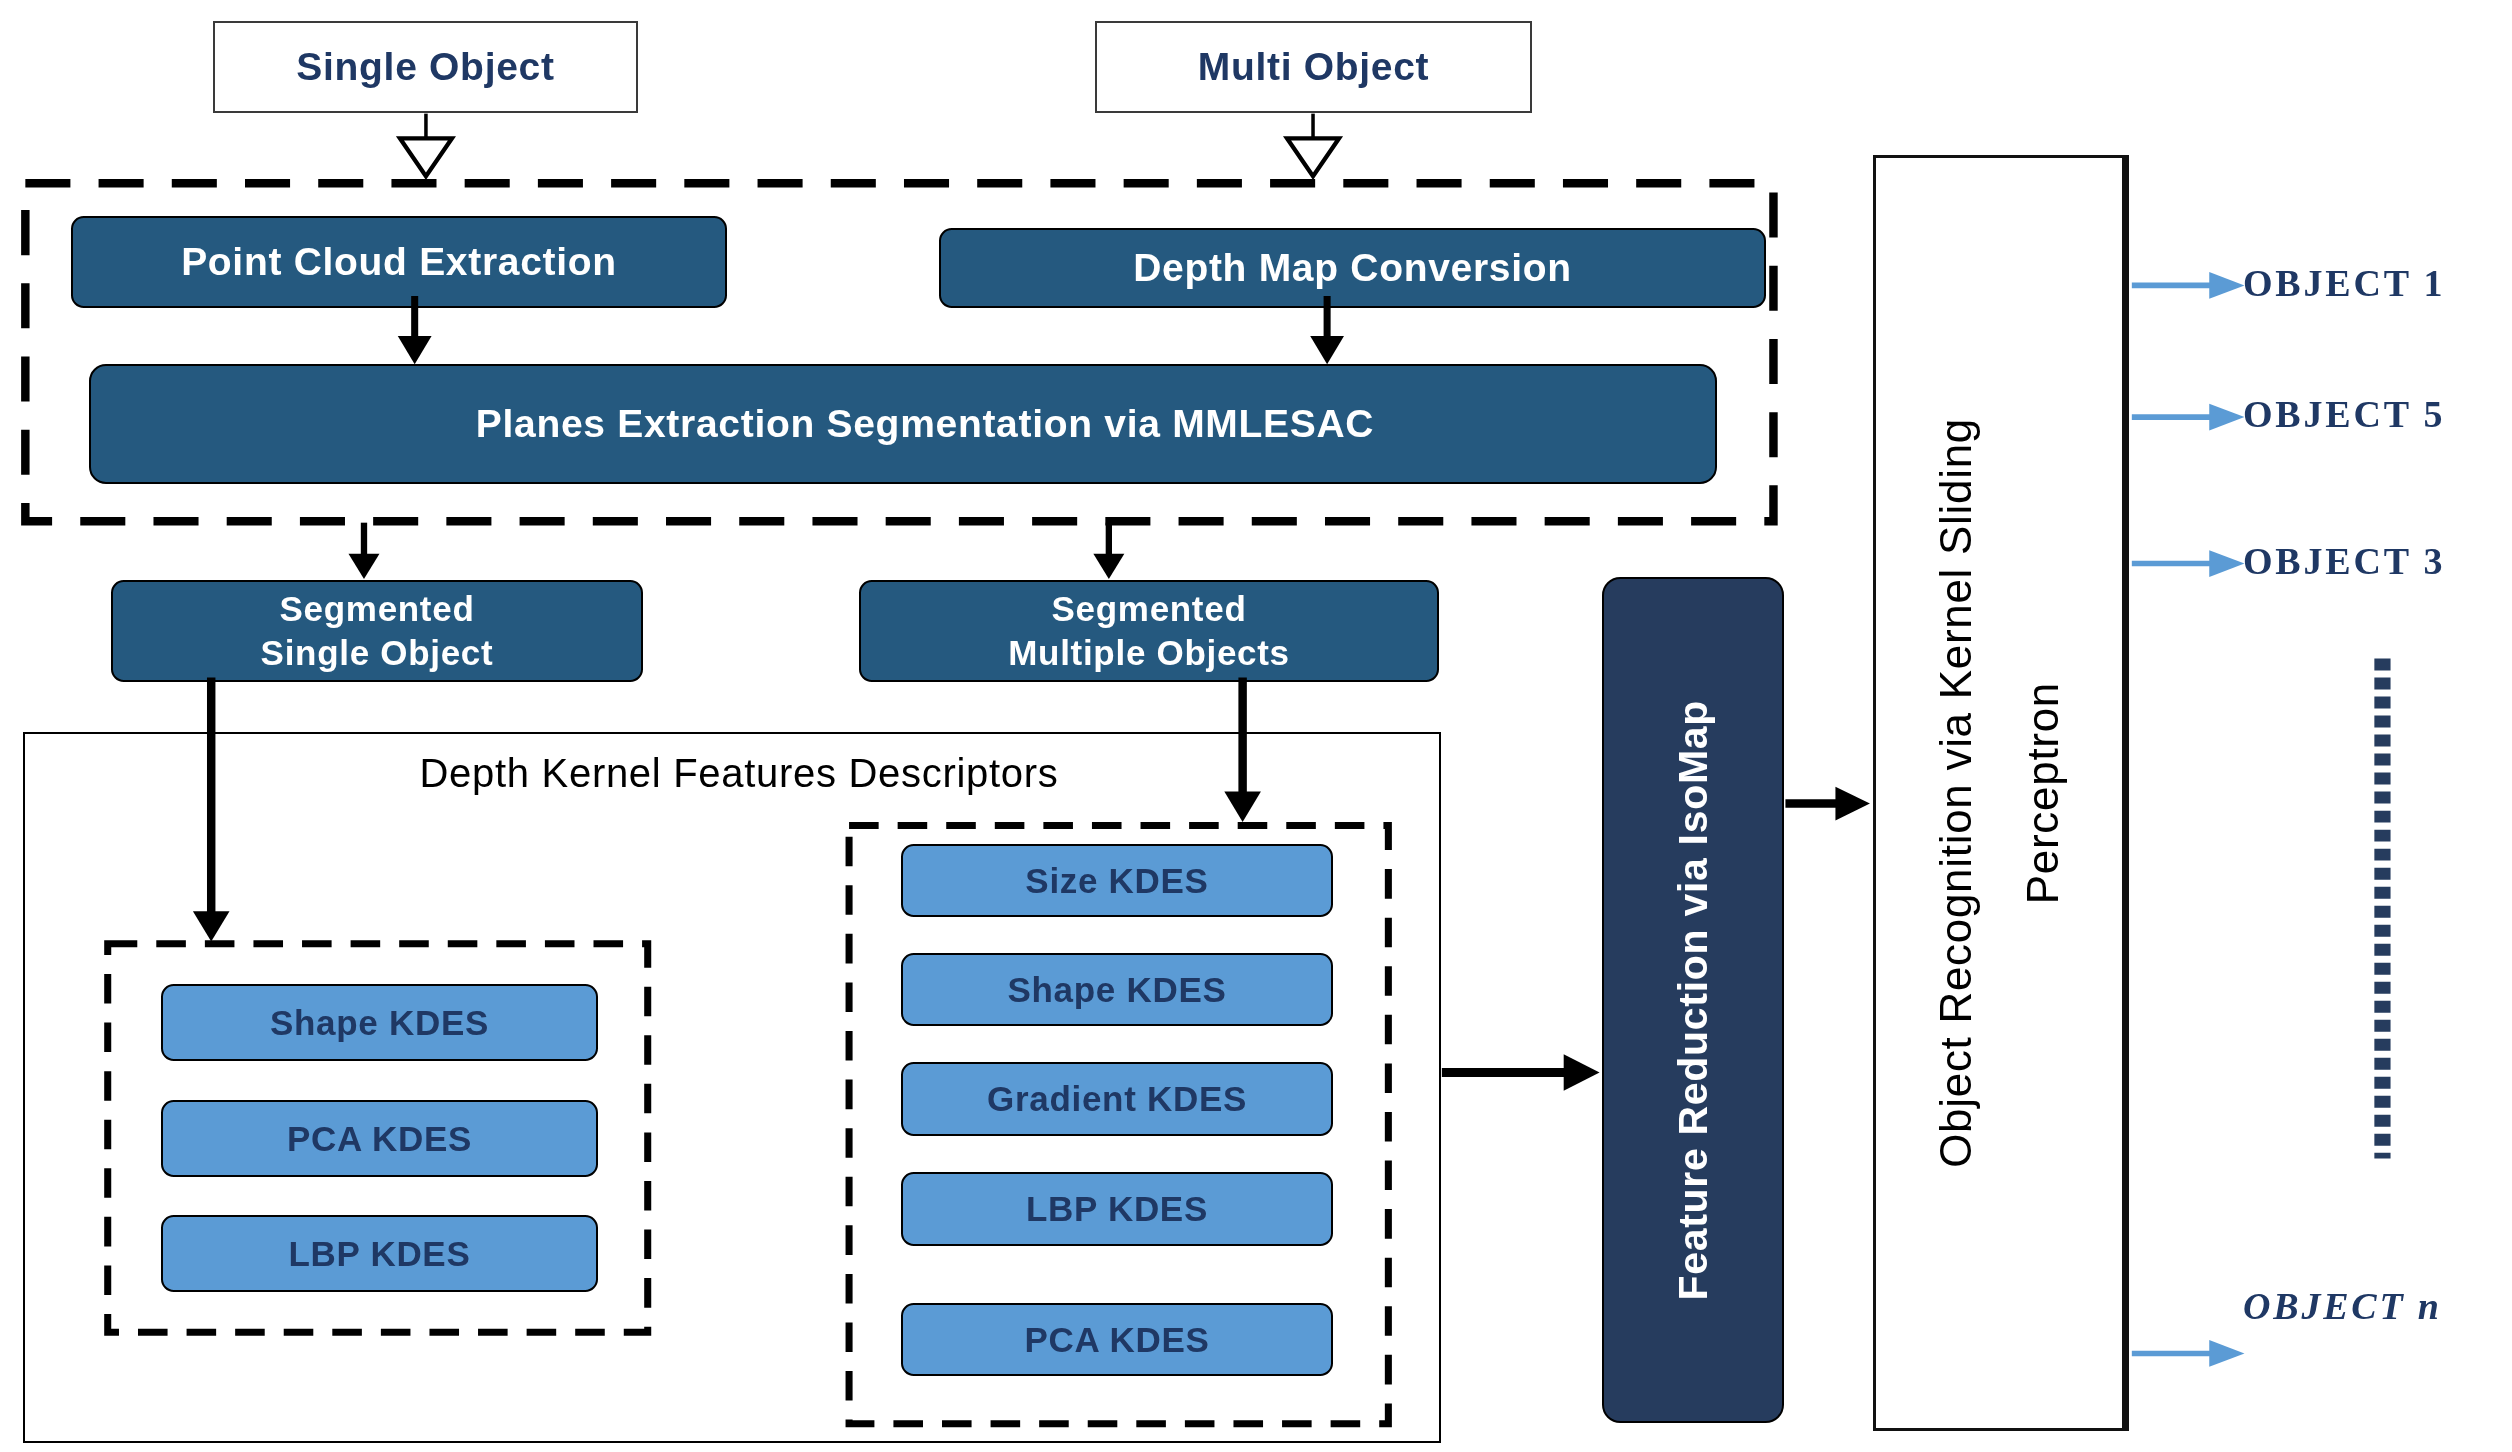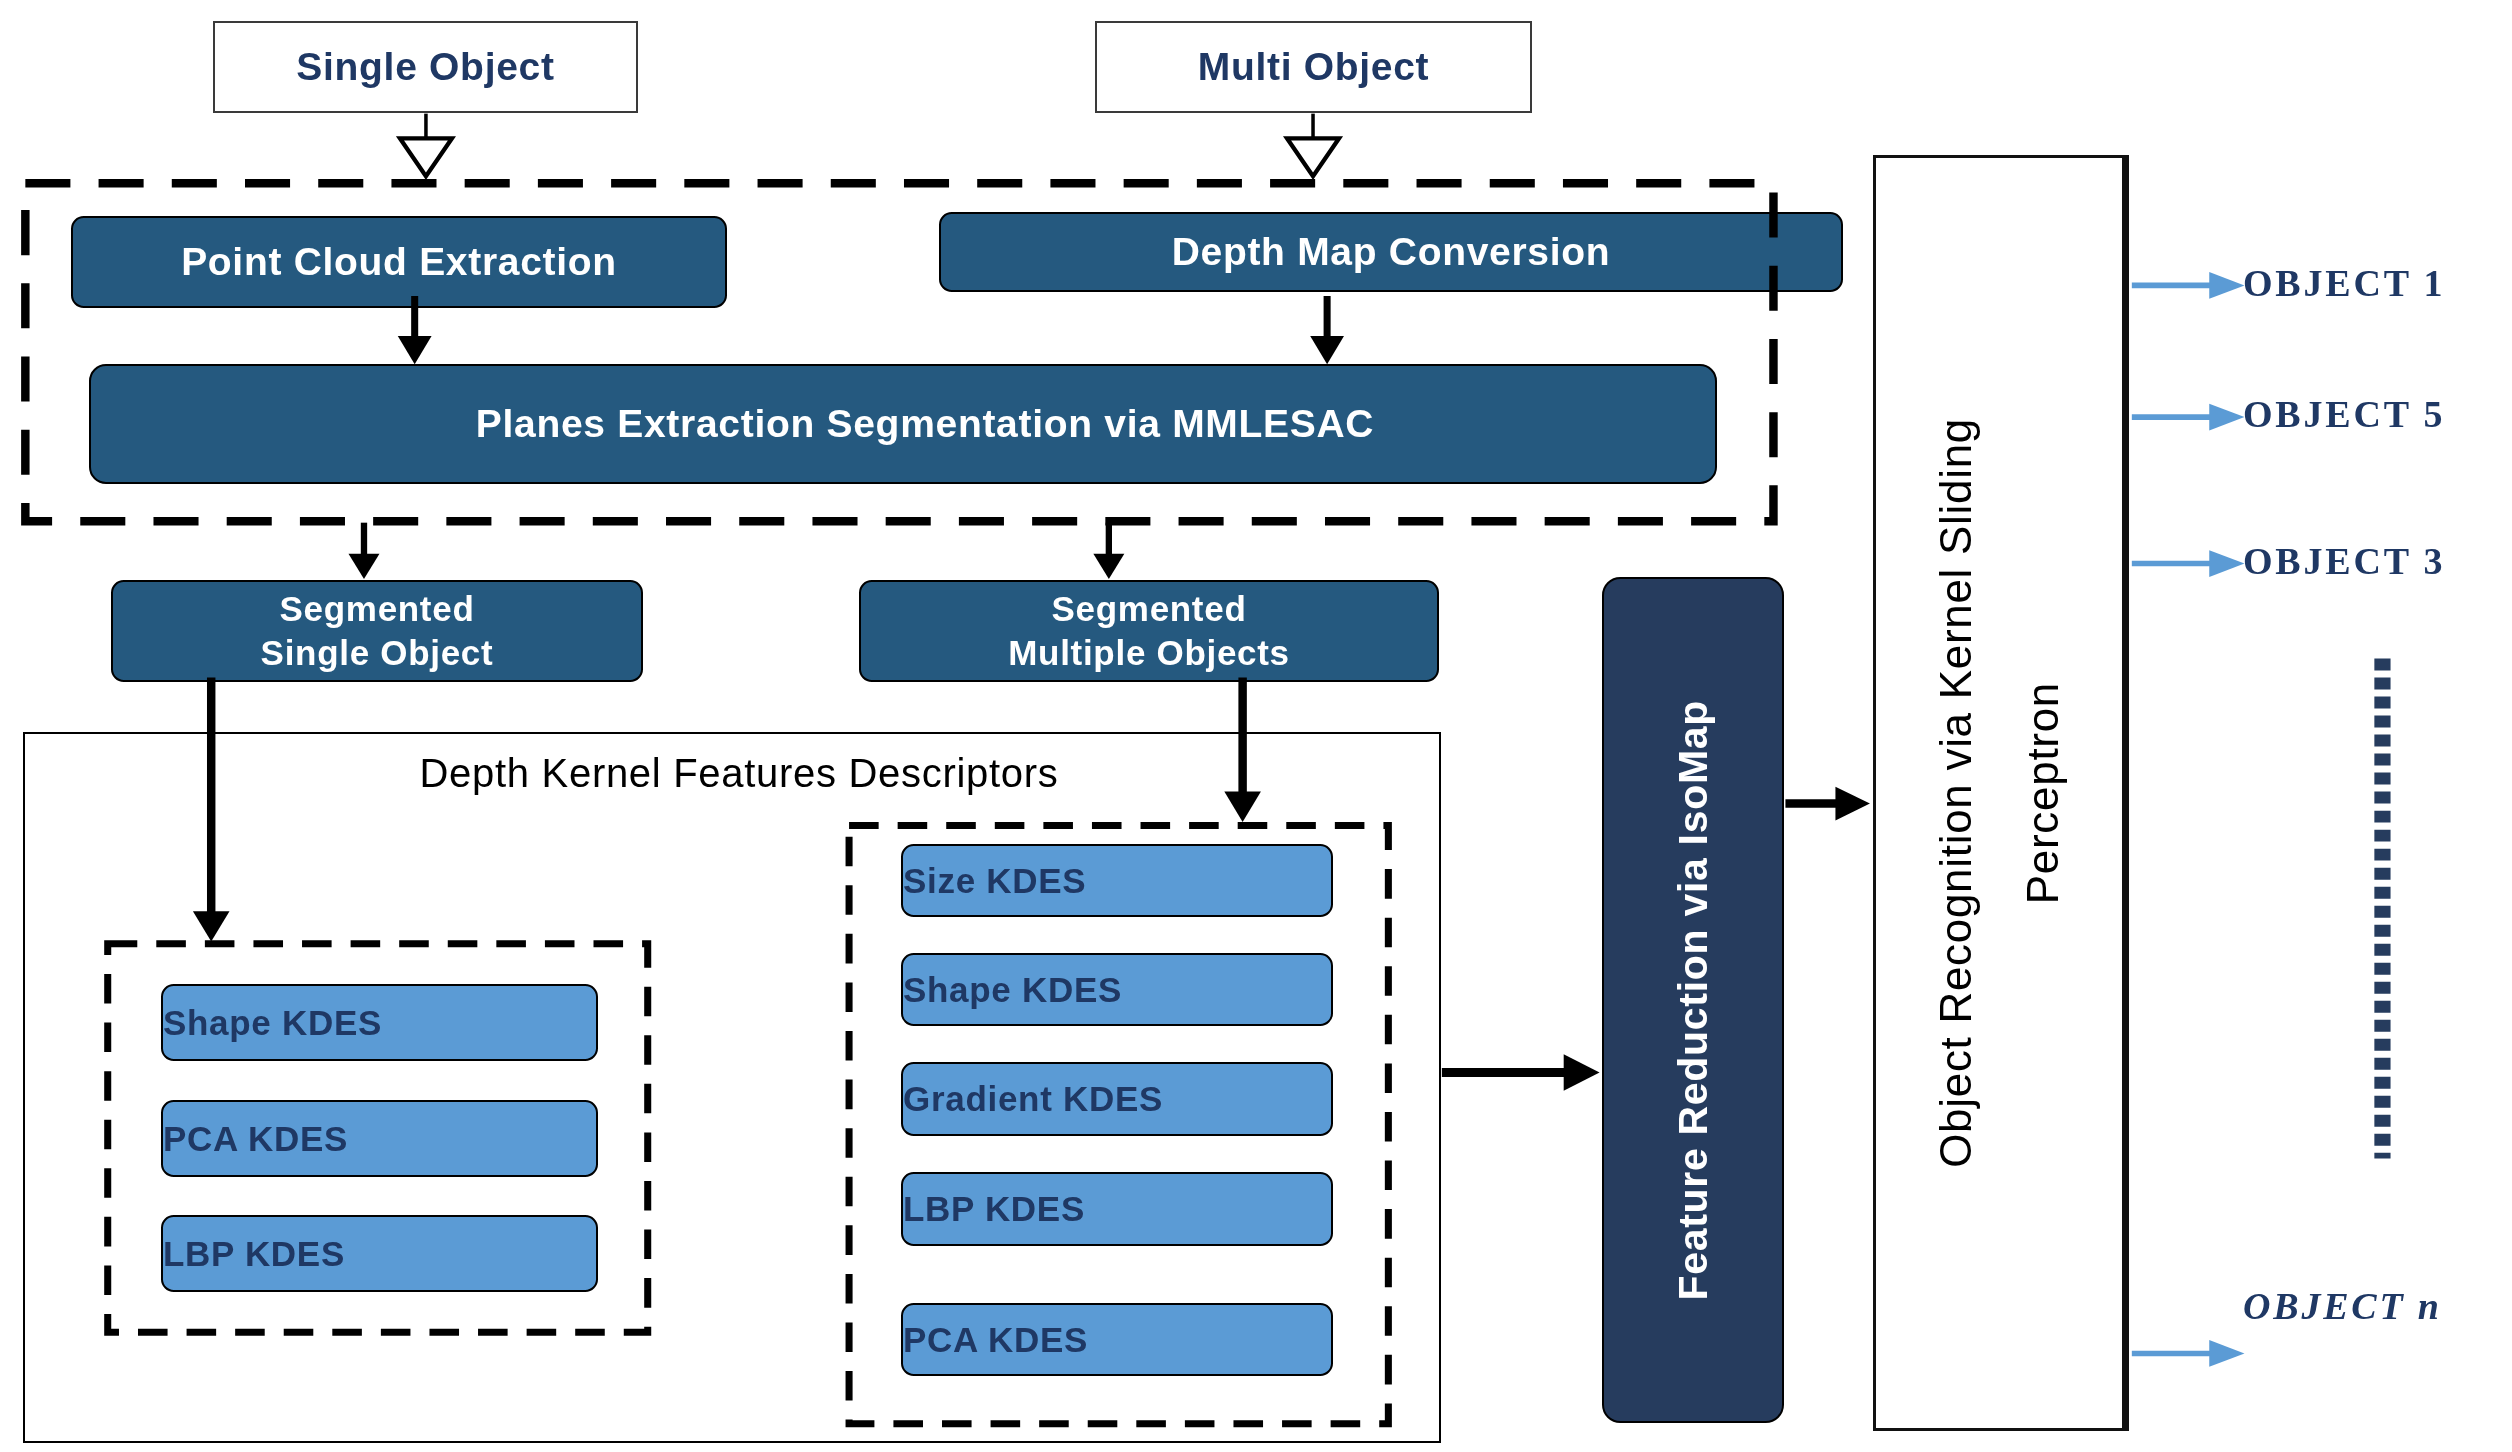--- a/index.html
+++ b/index.html
@@ -21,21 +21,21 @@
   .bbox{
     background:#25597f;border:2.8px solid #000;border-radius:12.7px;
     display:flex;flex-direction:column;align-items:center;justify-content:center;
     color:#fff;font-weight:700;font-size:39px;letter-spacing:0.7px;
     text-align:center;line-height:1.25;
   }
   .bbox.small{font-size:35px;}
   
   .lblue{
     background:#5b9bd5;border:2.1px solid #000;border-radius:12.7px;
-    display:flex;align-items:center;justify-content:flex-start;
+    display:flex;align-items:center;justify-content:center;
     color:#1f3864;font-weight:700;font-size:35px;letter-spacing:0.7px;
   }
   
   #kdesContainer{border:2.8px solid #000;background:transparent;}
   #kdesTitle{
     font-size:40px;color:#000;font-weight:400;letter-spacing:0.7px;
     display:flex;align-items:flex-start;justify-content:center;
   }
   
   #featureReduction{
@@ -72,21 +72,21 @@
   <div class="abs wbox" style="left:213px;top:21px;width:425px;height:92px;">
     <span>Single Object</span>
   </div>
   <div class="abs wbox" style="left:1095px;top:21px;width:437px;height:92px;">
     <span>Multi Object</span>
   </div>
 
   <div class="abs bbox" style="left:71px;top:216px;width:656px;height:92px;">
     <span>Point Cloud Extraction</span>
   </div>
-  <div class="abs bbox" style="left:939px;top:212px;width:904px;height:80px;">
+  <div class="abs bbox" style="left:939px;top:228px;width:827px;height:80px;">
     <span>Depth Map Conversion</span>
   </div>
   <div class="abs bbox" style="left:89px;top:364px;width:1628px;height:120px;border-radius:17px;padding-left:44px;">
     <span>Planes Extraction Segmentation via MMLESAC</span>
   </div>
 
   <div class="abs bbox small" style="left:111px;top:580px;width:532px;height:102px;">
     <span>Segmented</span>
     <span>Single Object</span>
   </div>

